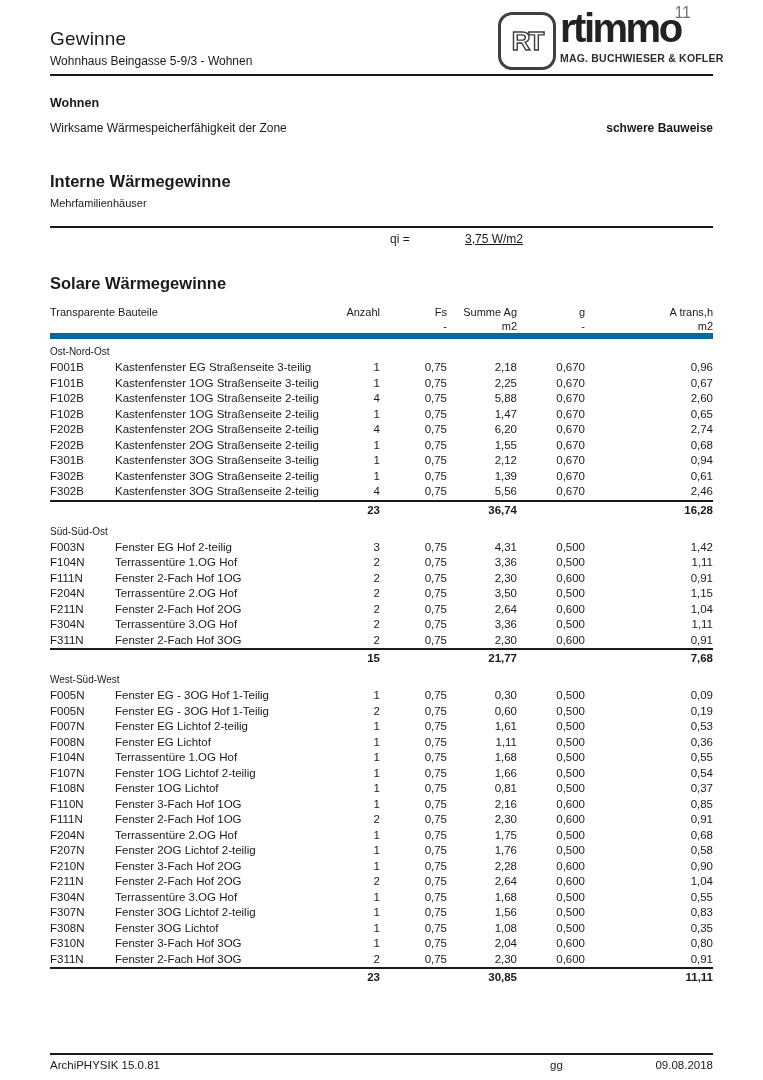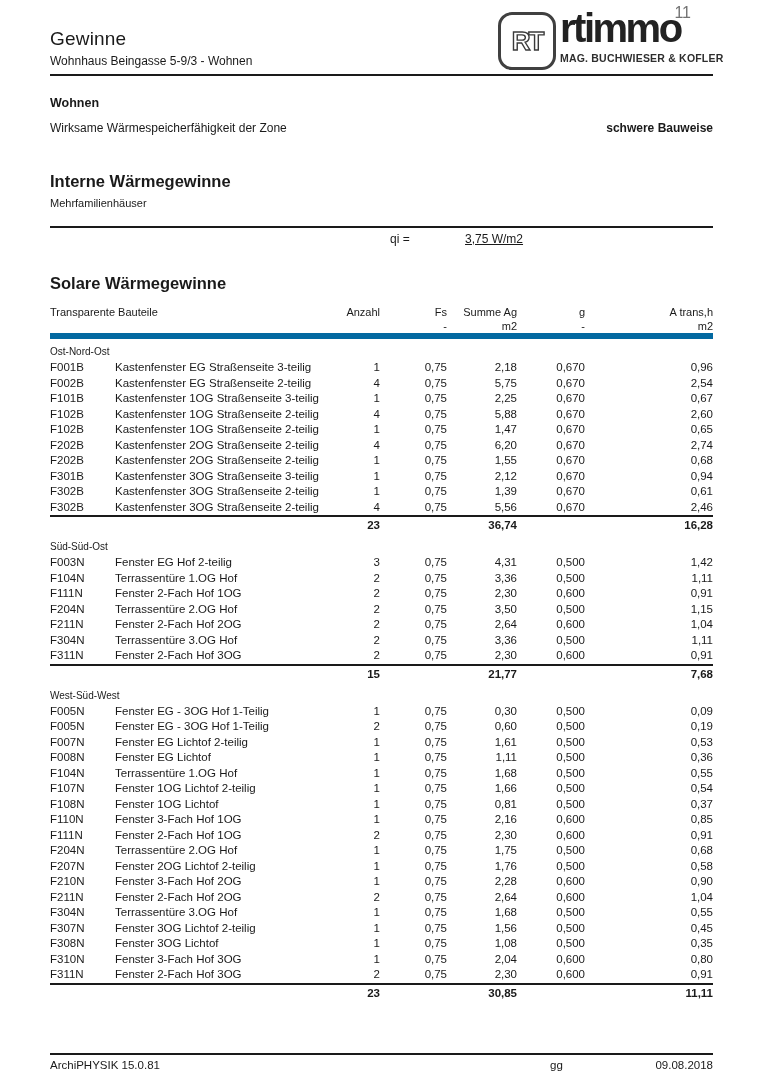--- a/index.html
+++ b/index.html
@@ -133,29 +133,20 @@
           <tr class="item-row">
             <td class="c-code">F001B</td>
             <td class="c-name">Kastenfenster EG Straßenseite 3-teilig</td>
             <td class="c-num">1</td>
             <td class="c-num">0,75</td>
             <td class="c-num">2,18</td>
             <td class="c-num">0,670</td>
             <td class="c-num">0,96</td>
           </tr>
           <tr class="item-row">
-            <td class="c-code">F002B</td>
-            <td class="c-name">Kastenfenster EG Straßenseite 2-teilig</td>
-            <td class="c-num">4</td>
-            <td class="c-num">0,75</td>
-            <td class="c-num">5,75</td>
-            <td class="c-num">0,670</td>
-            <td class="c-num">2,54</td>
-          </tr>
-          <tr class="item-row">
             <td class="c-code">F101B</td>
             <td class="c-name">Kastenfenster 1OG Straßenseite 3-teilig</td>
             <td class="c-num">1</td>
             <td class="c-num">0,75</td>
             <td class="c-num">2,25</td>
             <td class="c-num">0,670</td>
             <td class="c-num">0,67</td>
           </tr>
           <tr class="item-row">
             <td class="c-code">F102B</td>
@@ -431,21 +422,21 @@
             <td class="c-num">0,500</td>
             <td class="c-num">0,55</td>
           </tr>
           <tr class="item-row">
             <td class="c-code">F307N</td>
             <td class="c-name">Fenster 3OG Lichtof 2-teilig</td>
             <td class="c-num">1</td>
             <td class="c-num">0,75</td>
             <td class="c-num">1,56</td>
             <td class="c-num">0,500</td>
-            <td class="c-num">0,45</td>
+            <td class="c-num">0,83</td>
           </tr>
           <tr class="item-row">
             <td class="c-code">F308N</td>
             <td class="c-name">Fenster 3OG Lichtof</td>
             <td class="c-num">1</td>
             <td class="c-num">0,75</td>
             <td class="c-num">1,08</td>
             <td class="c-num">0,500</td>
             <td class="c-num">0,35</td>
           </tr>

